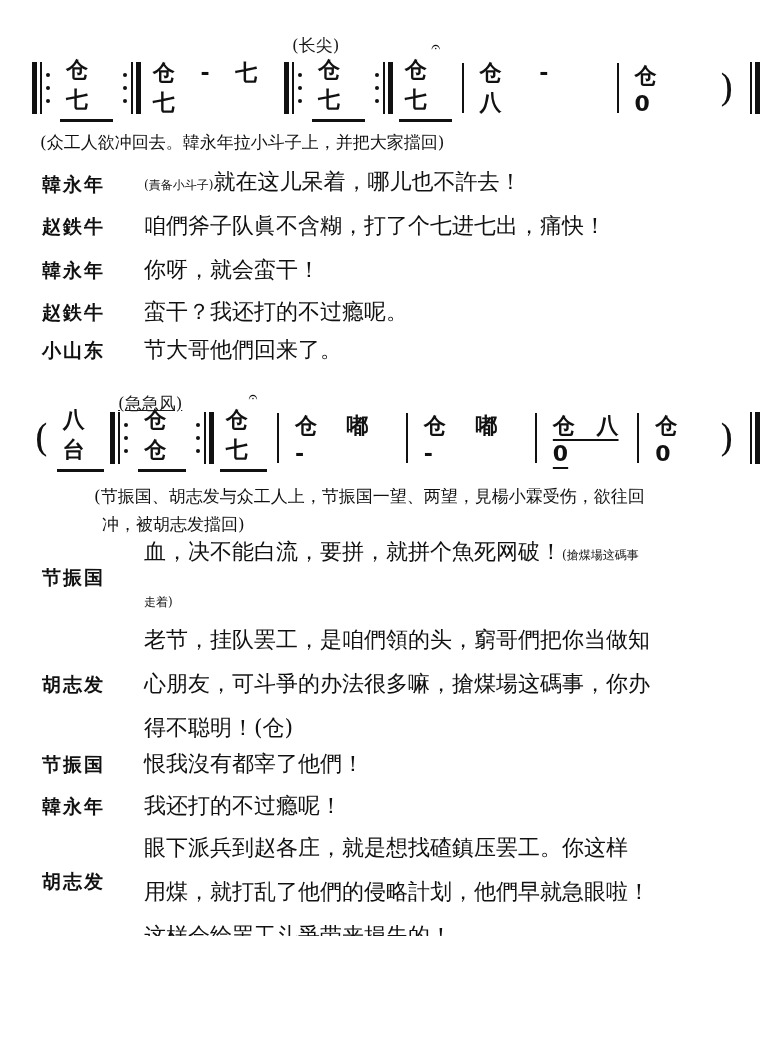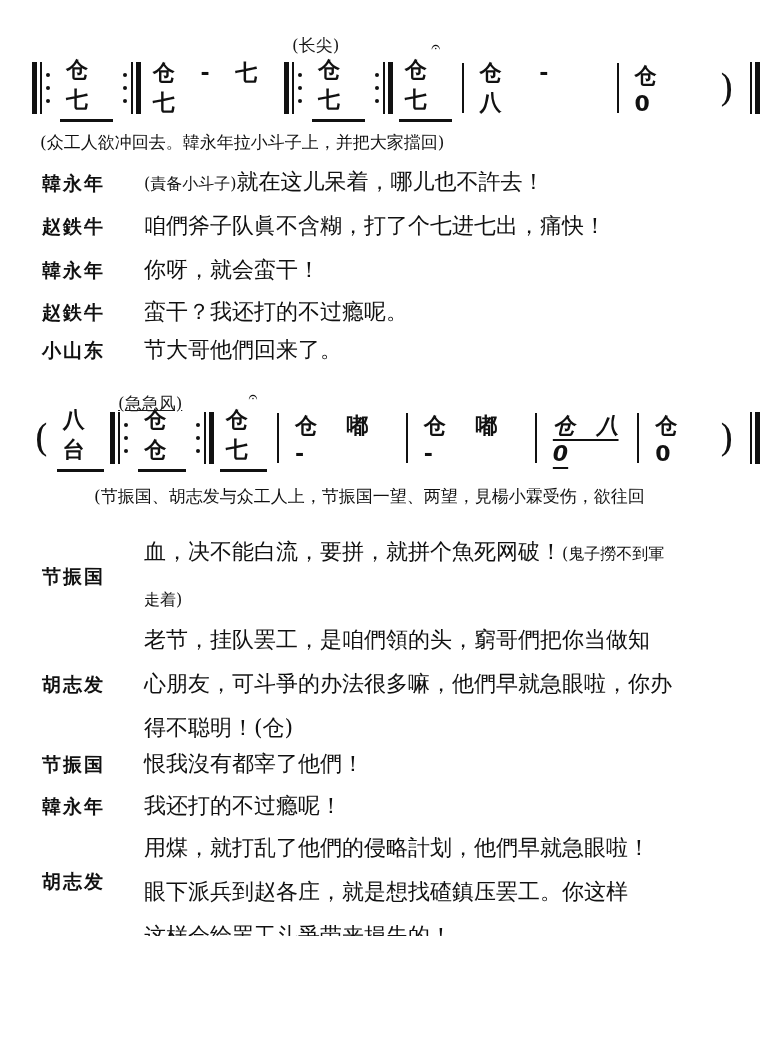--- a/index.html
+++ b/index.html
@@ -33,21 +33,21 @@
     .stage { font-size: 17px; color: #111; line-height: 28px; margin-top: 16px; }
     .line {
       position: absolute; left: 42px; display: flex; align-items: center;
       font-family: "DejaVu Serif", serif;
     }
     .speaker {
       width: 102px; flex: 0 0 102px; font-family: "DejaVu Sans", sans-serif; font-weight: bold;
       font-size: 19px; letter-spacing: 2px; color: #111; line-height: 44px;
     }
     .speech { font-size: 22px; line-height: 44px; width: 590px; color: #111; }
-    .speech .small { font-size: 16px; }
+    .speech .small { font-size: 12px; }
     .cut { overflow: hidden; height: 22px; }
     .watermark {
       position: absolute; left: 540px; top: 1045px; font-family: "DejaVu Sans", sans-serif;
       font-size: 22px; color: #f0a0a0; letter-spacing: 1px;
     }
     .watermark .q { color: #e86a6a; font-weight: bold; font-size: 26px; }
   </style>
 </head>
 <body>
 
@@ -162,58 +162,59 @@
     </div>
   <div class="group ul">
       <span class="note">仓七</span>
       <span class="fermata" style="left:70%;">𝄐</span>
     </div>
   <div class="bar-line"></div>
   <span class="note" style="word-spacing:22px;">仓 嘟 -</span>
   <div class="bar-line"></div>
   <span class="note" style="word-spacing:22px;">仓 嘟 -</span>
   <div class="bar-line"></div>
-  <span class="note" style="word-spacing:14px; text-decoration: underline; text-underline-offset:6px;font-style:italic;">仓 八0</span>
+  <span class="note" style="word-spacing:14px; text-decoration: underline; text-underline-offset:6px;">仓 八0</span>
   <div class="bar-line"></div>
   <span class="note" style="word-spacing:14px;">仓 0</span>
   <span class="paren">)</span>
   <div class="end-bar">
       <div class="thin"></div>
       <div class="thick"></div>
     </div>
 </div>
 <div class="abs stage" style="left:94px; top:466px;">
   <div>(节振国、胡志发与众工人上，节振国一望、两望，見楊小霖受伤，欲往回</div>
+  <div style="padding-left:8px;">冲，被胡志发擋回)</div>
 </div>
 
 <div class="line" style="top:530px;">
   <div class="speaker">节振国</div>
   <div class="speech">
-    <span>血，决不能白流，要拼，就拼个魚死网破！</span><span class="small">(鬼子撈不到軍</span><br>
+    <span>血，决不能白流，要拼，就拼个魚死网破！</span><span class="small">(搶煤場这碼事</span><br>
     <span class="small">走着)</span>
   </div>
 </div>
 <div class="line" style="top:618px;">
   <div class="speaker">胡志发</div>
   <div class="speech">
     <div>老节，挂队罢工，是咱們領的头，窮哥們把你当做知</div>
-    <div>心朋友，可斗爭的办法很多嘛，他們早就急眼啦，你办</div>
+    <div>心朋友，可斗爭的办法很多嘛，搶煤場这碼事，你办</div>
     <div>得不聪明！(仓)</div>
   </div>
 </div>
 <div class="line" style="top:742px;">
   <div class="speaker">节振国</div>
   <div class="speech">恨我沒有都宰了他們！</div>
 </div>
 <div class="line" style="top:784px;">
   <div class="speaker">韓永年</div>
   <div class="speech">我还打的不过瘾呢！</div>
 </div>
 <div class="line" style="top:826px;">
   <div class="speaker">胡志发</div>
   <div class="speech">
+    <div>眼下派兵到赵各庄，就是想找碴鎮压罢工。你这样</div>
     <div>用煤，就打乱了他們的侵略計划，他們早就急眼啦！</div>
-    <div>眼下派兵到赵各庄，就是想找碴鎮压罢工。你这样</div>
     <div class="cut">这样会给罢工斗爭带来損失的！</div>
   </div>
 </div>
 
 <div class="watermark"><span class="q">q</span><span>iyuexuexi.COM</span></div>
 
 </body></html>

